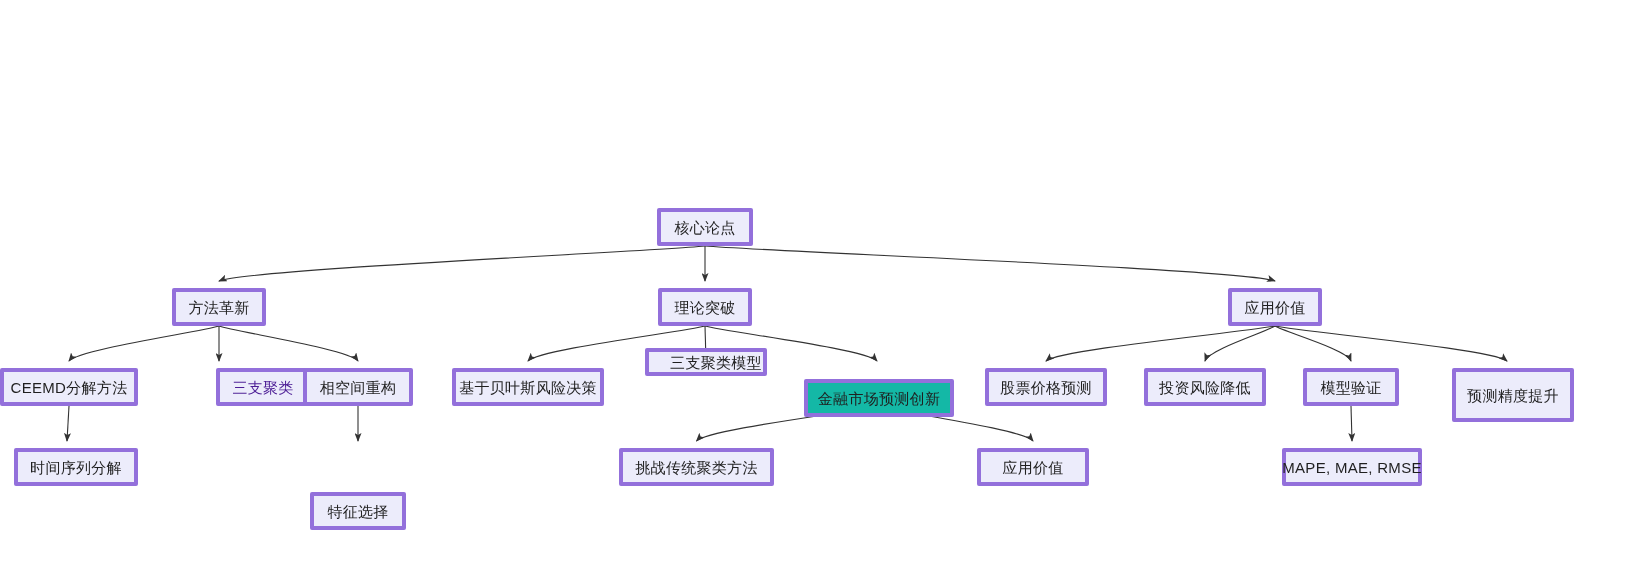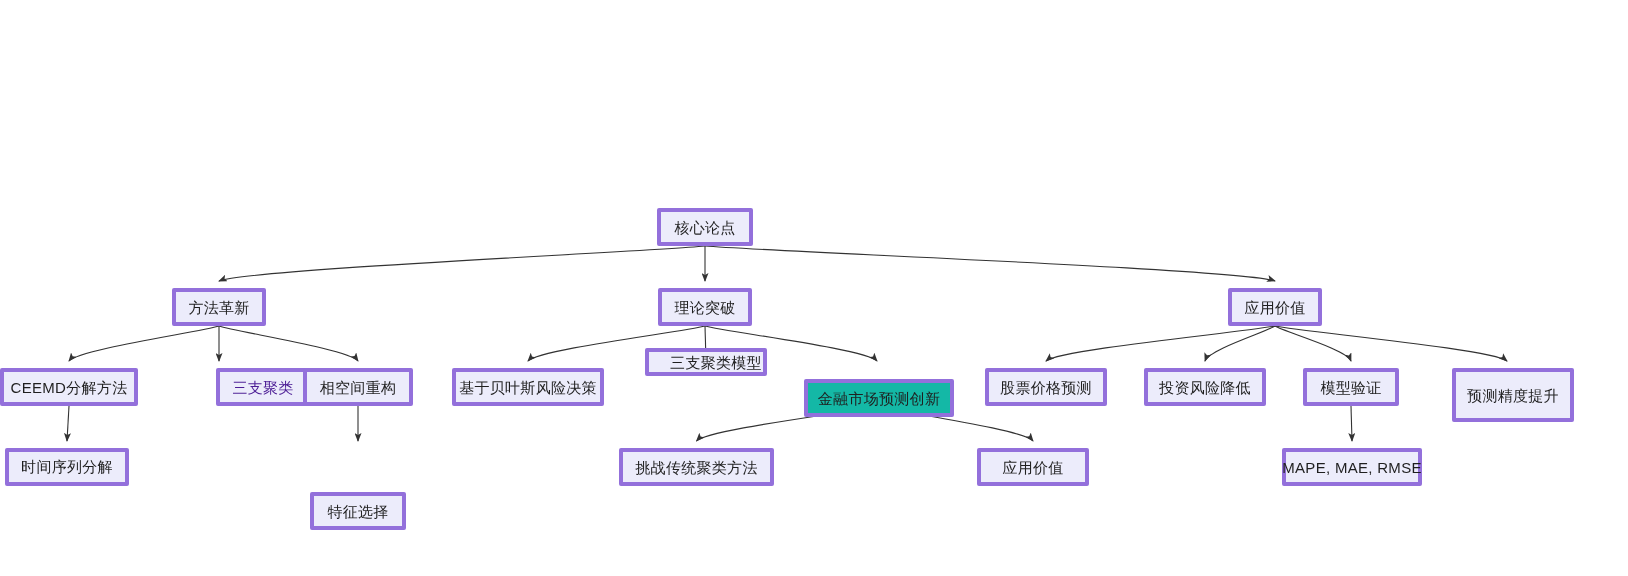--- a/index.html
+++ b/index.html
@@ -118,21 +118,21 @@
       </div>
       <div class="node" style="left: 1144px; top: 368px; width: 122px; height: 38px; background: rgb(236, 236, 251); border-color: rgb(147, 112, 219); color: rgb(31, 31, 31);">
         <span class="node-label">投资风险降低</span>
       </div>
       <div class="node" style="left: 1303px; top: 368px; width: 96px; height: 38px; background: rgb(236, 236, 251); border-color: rgb(147, 112, 219); color: rgb(31, 31, 31);">
         <span class="node-label">模型验证</span>
       </div>
       <div class="node" style="left: 1452px; top: 368px; width: 122px; height: 54px; background: rgb(236, 236, 251); border-color: rgb(147, 112, 219); color: rgb(31, 31, 31);">
         <span class="node-label">预测精度提升</span>
       </div>
-      <div class="node" style="left: 5px; top: 448px; width: 124px; height: 38px; background: rgb(236, 236, 251); border-color: rgb(147, 112, 219); color: rgb(31, 31, 31); font-family: Liberation Serif, serif;">
+      <div class="node" style="left: 14px; top: 448px; width: 124px; height: 38px; background: rgb(236, 236, 251); border-color: rgb(147, 112, 219); color: rgb(31, 31, 31);">
         <span class="node-label">时间序列分解</span>
       </div>
       <div class="node" style="left: 310px; top: 448px; width: 96px; height: 38px; background: rgb(236, 236, 251); border-color: rgb(147, 112, 219); color: rgb(31, 31, 31); margin-top: 44px;">
         <span class="node-label">特征选择</span>
       </div>
       <div class="node" style="left: 619px; top: 448px; width: 155px; height: 38px; background: rgb(236, 236, 251); border-color: rgb(147, 112, 219); color: rgb(31, 31, 31);">
         <span class="node-label">挑战传统聚类方法</span>
       </div>
       <div class="node" style="left: 977px; top: 448px; width: 112px; height: 38px; background: rgb(236, 236, 251); border-color: rgb(147, 112, 219); color: rgb(31, 31, 31);">
         <span class="node-label">应用价值</span>

